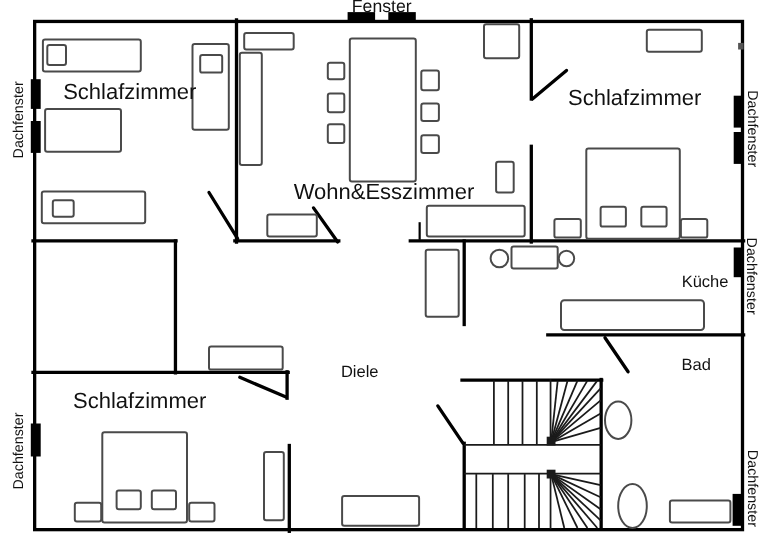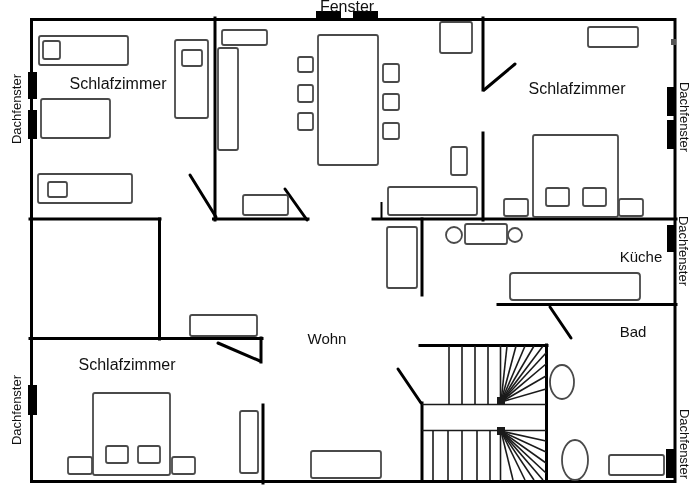--- a/index.html
+++ b/index.html
@@ -5,21 +5,21 @@
   html,body { margin:0; padding:0; background:#fff; }
   .plan {
     position:relative; width:700px; height:500px;
     background: var(--background, #ffffff);
     font-family:"Liberation Sans", sans-serif;
     overflow:hidden;
   }
   .plan svg { position:absolute; left:0; top:0; }
   .lbl {
     position:absolute; color:#111; white-space:nowrap;
-    text-align:center; line-height:16px; font-size:16px;
+    text-align:center; line-height:16px; font-size:20px;
   }
   .lbl-sm { font-size:16px; line-height:13px; }
   .lbl-md { font-size:15px; }
   .lbl-v  { width:100px; height:16px; font-size:13px; }
   .rot-l  { transform:rotate(-90deg); }
   .rot-r  { transform:rotate(90deg); }
   .wall   { stroke:var(--wall, #000000); stroke-width:3; fill:none; stroke-linecap:square; }
   .wall-thin { stroke:var(--wall, #000000); stroke-width:2; fill:none; }
   .door   { stroke:var(--wall, #000000); stroke-width:3; fill:none; stroke-linecap:round; }
   .step   { stroke:#1a1a1a; stroke-width:1.6; fill:none; }
@@ -175,23 +175,24 @@
     </g>
 
     <g>
       <ellipse class="furn" cx="562" cy="382" rx="12" ry="17"></ellipse>
       <ellipse class="furn" cx="575" cy="460" rx="13" ry="20"></ellipse>
       <rect class="furn" x="609" y="455" width="55" height="20" rx="2"></rect>
     </g>
   </svg>
 
   <div class="lbl" style="left:38px;  top:76px;  width:160px;">Schlafzimmer</div>
+  <div class="lbl" style="left:267px; top:167px; width:160px;">Wohn&amp;Esszimmer</div>
   <div class="lbl" style="left:497px; top:81px;  width:160px;">Schlafzimmer</div>
   <div class="lbl lbl-md" style="left:561px; top:249px; width:160px;">Küche</div>
-  <div class="lbl lbl-md" style="left:247px; top:331px; width:160px;">Wohn</div>
+  <div class="lbl lbl-md" style="left:247px; top:331px; width:160px;">Diele</div>
   <div class="lbl lbl-md" style="left:553px; top:324px; width:160px;">Bad</div>
   <div class="lbl" style="left:47px;  top:357px; width:160px;">Schlafzimmer</div>
 
   <div class="lbl lbl-sm" style="left:307px; top:0px; width:80px;">Fenster</div>
   <div class="lbl lbl-v rot-l" style="left:-33px; top:101px;">Dachfenster</div>
   <div class="lbl lbl-v rot-l" style="left:-33px; top:402px;">Dachfenster</div>
   <div class="lbl lbl-v rot-r" style="left:634px; top:109px;">Dachfenster</div>
   <div class="lbl lbl-v rot-r" style="left:633px; top:243px;">Dachfenster</div>
   <div class="lbl lbl-v rot-r" style="left:634px; top:436px;">Dachfenster</div>
 </div>

